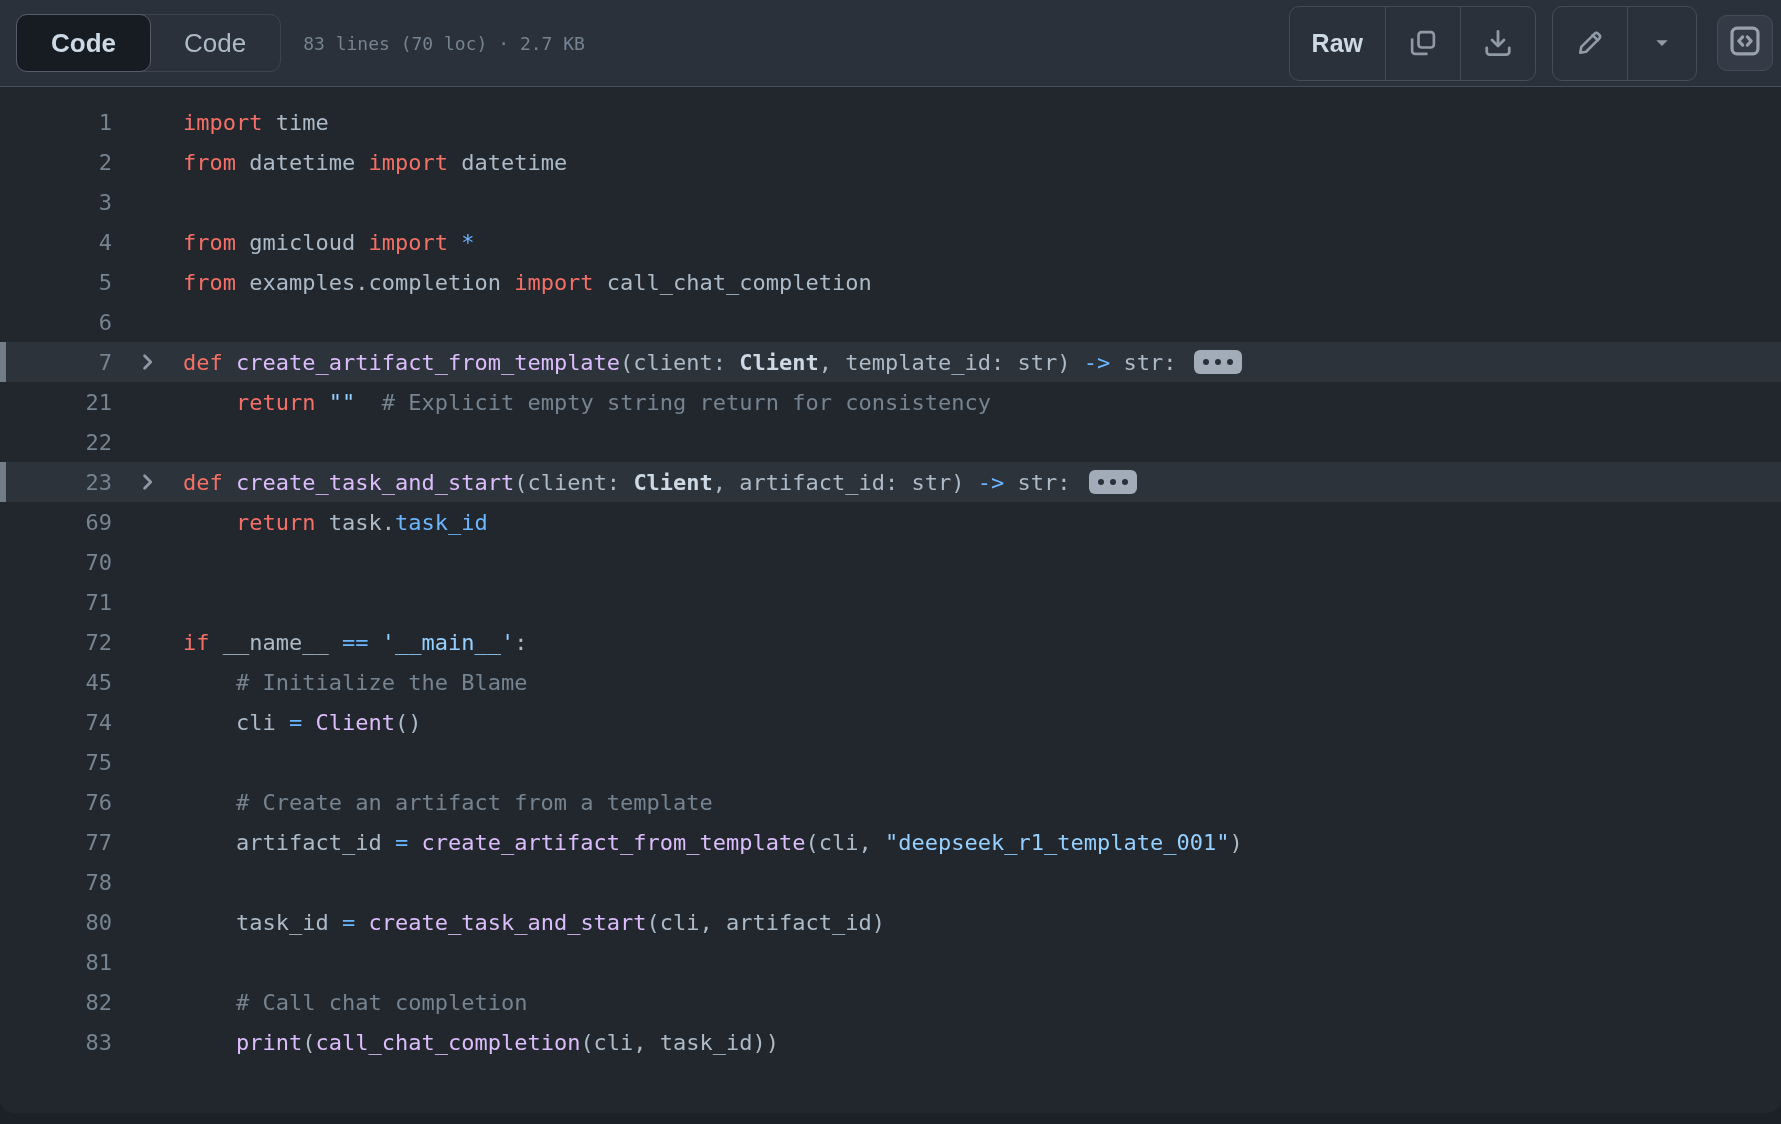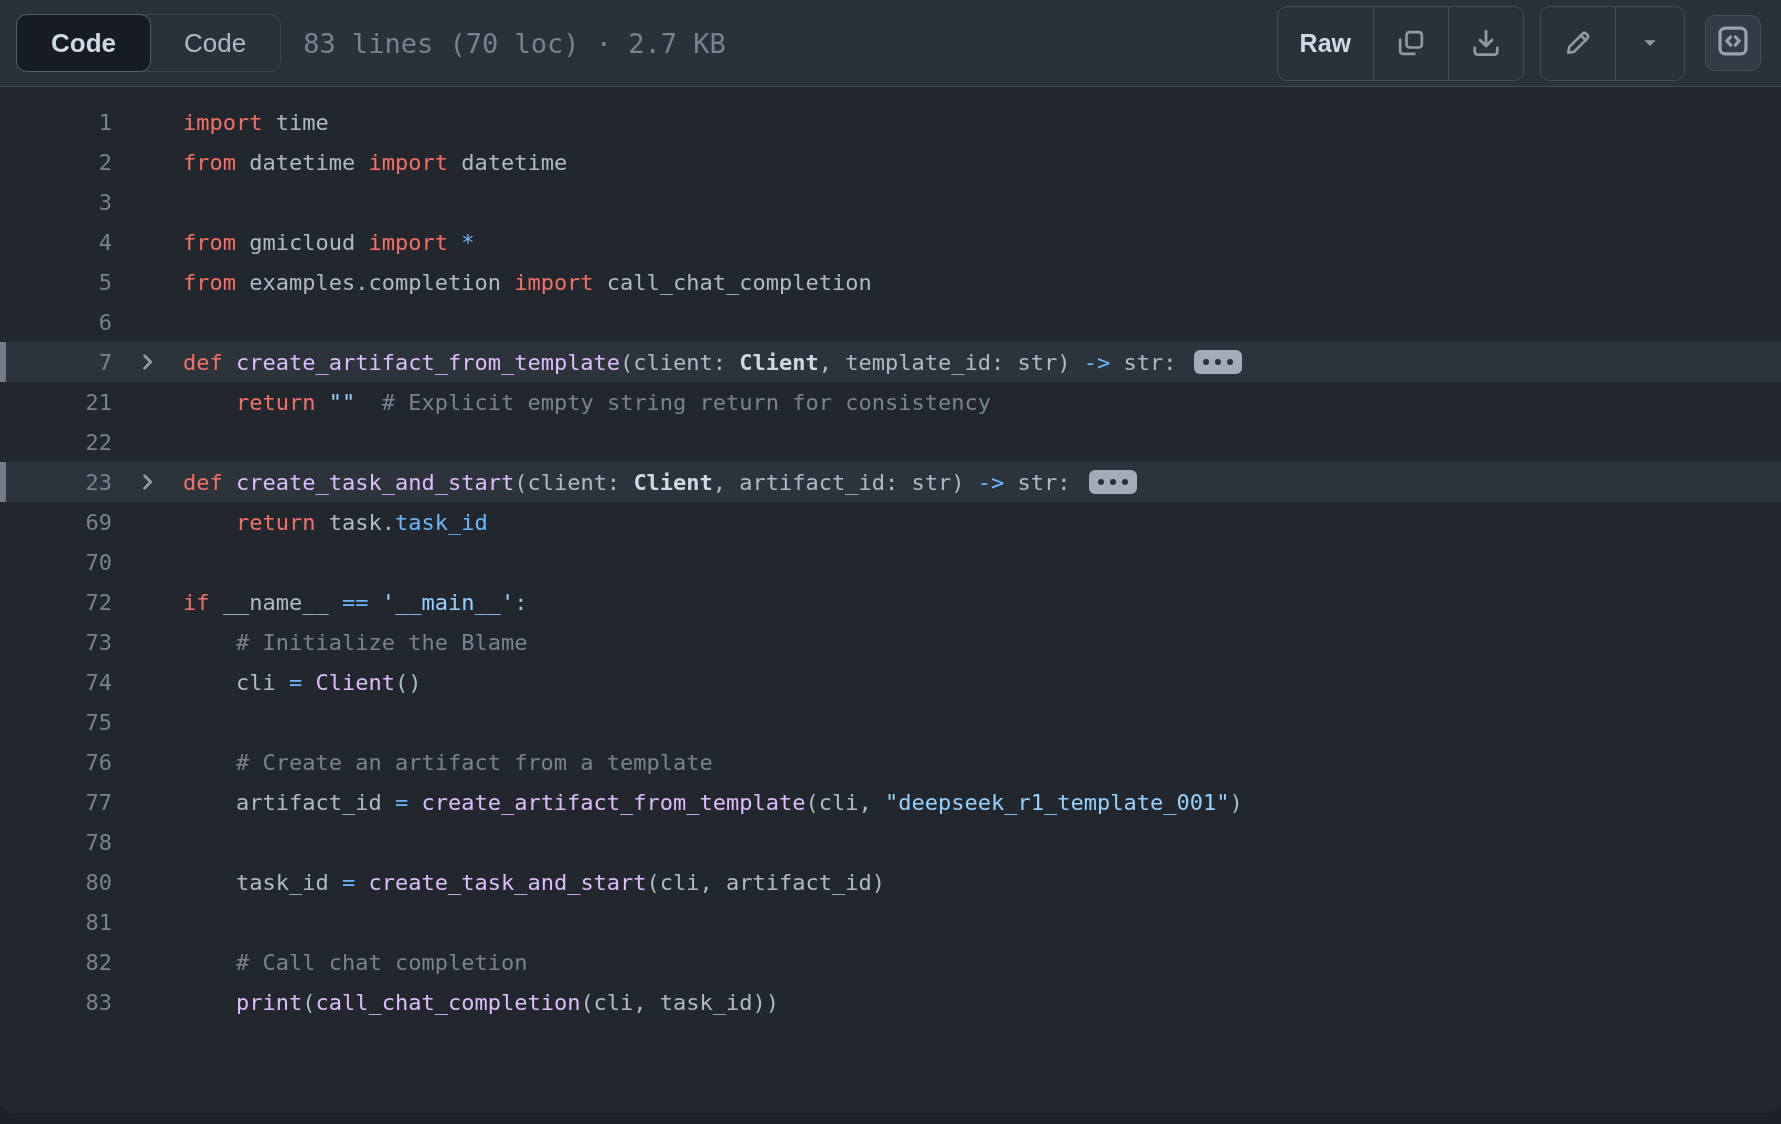--- a/index.html
+++ b/index.html
@@ -15,21 +15,21 @@
     border-radius:0 0 14px 14px;
     overflow:hidden;
     display:flex;flex-direction:column;
   }
   
   .toolbar{
     height:87px;flex:0 0 87px;
     background:#2b313b;
     border-bottom:1px solid #444c56;
     display:flex;align-items:center;
-    padding:0 20px 0 16px;
+    padding:0 8px 0 16px;
     box-sizing:border-box;
   }
   .segctl{
     display:flex;align-items:stretch;
     border:1px solid #3d444d;
     border-radius:11px;
     height:58px;box-sizing:border-box;
     background:transparent;
   }
   .segctl .seg{
@@ -41,21 +41,21 @@
   }
   .segctl .seg.active{
     background:#171c23;
     border:1px solid #545d68;
     margin:-1px;
     color:#cdd9e5;font-weight:700;
   }
   .meta{
     margin-left:22px;
     font-family:"DejaVu Sans Mono", monospace;
-    font-size:27px;color:#768390;
+    font-size:18px;color:#768390;
     white-space:pre;
   }
   .tb-spacer{flex:1}
   .btn-group{
     display:flex;align-items:stretch;
     border:1px solid #444c56;border-radius:10px;
     height:75px;box-sizing:border-box;
     overflow:hidden;
     text-align:right;
   }
@@ -260,26 +260,31 @@
         <div class="ln">69</div>
         <div class="gutter"></div>
         <div class="src"><span class="tok-pl">    </span><span class="tok-k">return</span><span class="tok-pl"> task.</span><span class="tok-c">task_id</span></div>
       </div>
       <div class="row">
         <div class="ln">70</div>
         <div class="gutter"></div>
         <div class="src"></div>
       </div>
       <div class="row">
+        <div class="ln">71</div>
+        <div class="gutter"></div>
+        <div class="src"></div>
+      </div>
+      <div class="row">
         <div class="ln">72</div>
         <div class="gutter"></div>
         <div class="src"><span class="tok-k">if</span><span class="tok-pl"> __name__ </span><span class="tok-c">==</span><span class="tok-pl"> </span><span class="tok-s">'__main__'</span><span class="tok-pl">:</span></div>
       </div>
       <div class="row">
-        <div class="ln">73</div>
+        <div class="ln">45</div>
         <div class="gutter"></div>
         <div class="src"><span class="tok-pl">    </span><span class="tok-cm"># Initialize the Blame</span></div>
       </div>
       <div class="row">
         <div class="ln">74</div>
         <div class="gutter"></div>
         <div class="src"><span class="tok-pl">    cli </span><span class="tok-c">=</span><span class="tok-pl"> </span><span class="tok-fn">Client</span><span class="tok-pl">()</span></div>
       </div>
       <div class="row">
         <div class="ln">75</div>

